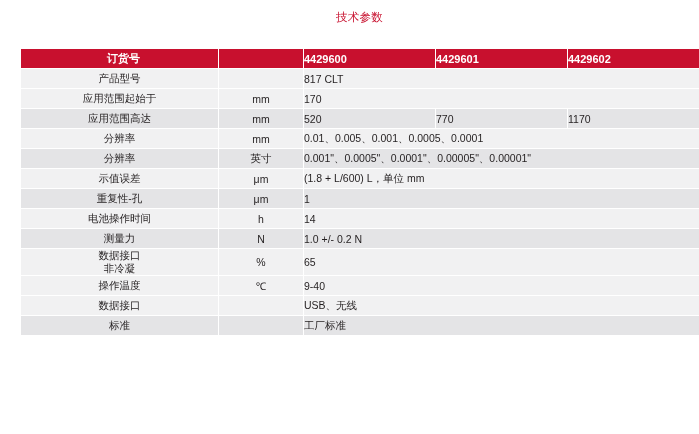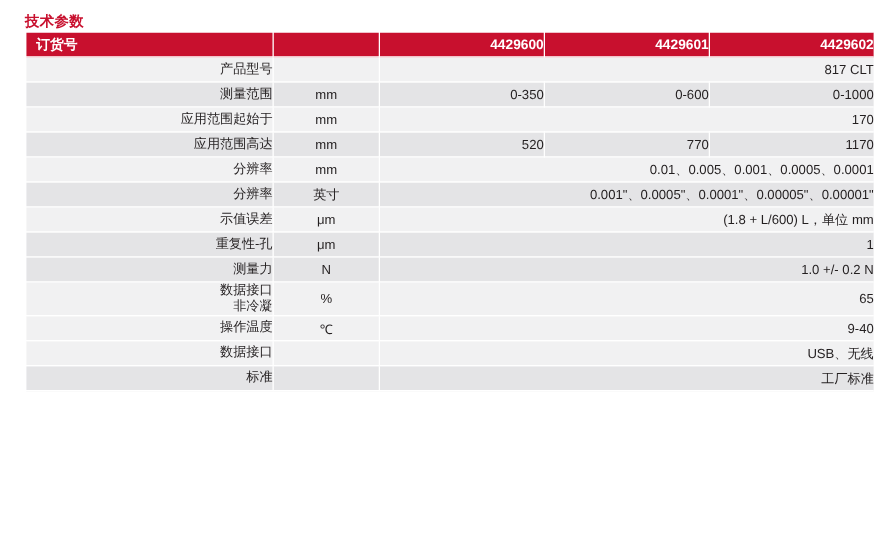--- a/index.html
+++ b/index.html
@@ -16,24 +16,25 @@
   }
   .page {
     position: relative;
     width: 699px;
     height: 434px;
     box-sizing: border-box;
     padding: 0;
   }
   .title {
     font-size: 11.5px;
-    font-weight: bold;
+    font-weight: normal;
     color: #c8102e;
-    margin: 10px 0 0 20px;
+    margin: 10px 0 23px 20px;
     letter-spacing: 0.3px;
+    text-align: center;
   }
   table.spec {
     border-collapse: collapse;
     width: 679px;
     margin-left: 20px;
     table-layout: fixed;
     font-size: 10.5px;
   }
   table.spec col.c0 { width: 198px; }
   table.spec col.c1 { width: 85px; }
@@ -49,43 +50,43 @@
   }
   thead th {
     background: #c8102e;
     color: #ffffff;
     font-weight: bold;
     font-size: 11px;
     height: 22px;
     border: 1px solid #ffffff;
   }
   thead th.h-name {
-    text-align: left;
+    text-align: center;
     padding-left: 8px;
   }
   thead th.h-col {
-    text-align: right;
+    text-align: left;
   }
   tbody tr td {
     background: #f1f1f2;
   }
   tbody tr.alt td {
     background: #e4e4e6;
   }
   td.label {
-    text-align: right;
+    text-align: center;
     padding-left: 8px;
     white-space: pre-line;
     line-height: 1.25;
   }
   td.unit {
     text-align: center;
   }
   td.val {
-    text-align: right;
+    text-align: left;
   }
   td.tall {
     height: 34px;
   }
 </style>
 </head>
 <body>
 
 <div class="page">
   <div class="title">技术参数</div>
@@ -106,27 +107,20 @@
         <th class="h-col">4429601</th>
         <th class="h-col">4429602</th>
       </tr>
     </thead>
     <tbody id="spec-body">
         <tr>
           <td class="label">产品型号</td>
           <td class="unit"></td>
           <td class="val" colspan="3">817 CLT</td>
         </tr>
-        <tr class="alt">
-          <td class="label">测量范围</td>
-          <td class="unit">mm</td>
-          <td class="val">0-350</td>
-          <td class="val">0-600</td>
-          <td class="val">0-1000</td>
-        </tr>
         <tr>
           <td class="label">应用范围起始于</td>
           <td class="unit">mm</td>
           <td class="val" colspan="3">170</td>
         </tr>
         <tr class="alt">
           <td class="label">应用范围高达</td>
           <td class="unit">mm</td>
           <td class="val">520</td>
           <td class="val">770</td>
@@ -145,20 +139,25 @@
         <tr>
           <td class="label">示值误差</td>
           <td class="unit">μm</td>
           <td class="val" colspan="3">(1.8 + L/600) L，单位 mm</td>
         </tr>
         <tr class="alt">
           <td class="label">重复性-孔</td>
           <td class="unit">μm</td>
           <td class="val" colspan="3">1</td>
         </tr>
+        <tr>
+          <td class="label">电池操作时间</td>
+          <td class="unit">h</td>
+          <td class="val" colspan="3">14</td>
+        </tr>
         <tr class="alt">
           <td class="label">测量力</td>
           <td class="unit">N</td>
           <td class="val" colspan="3">1.0 +/- 0.2 N</td>
         </tr>
         <tr>
           <td class="label tall">数据接口
 非冷凝</td>
           <td class="unit tall">%</td>
           <td class="val tall" colspan="3">65</td>

